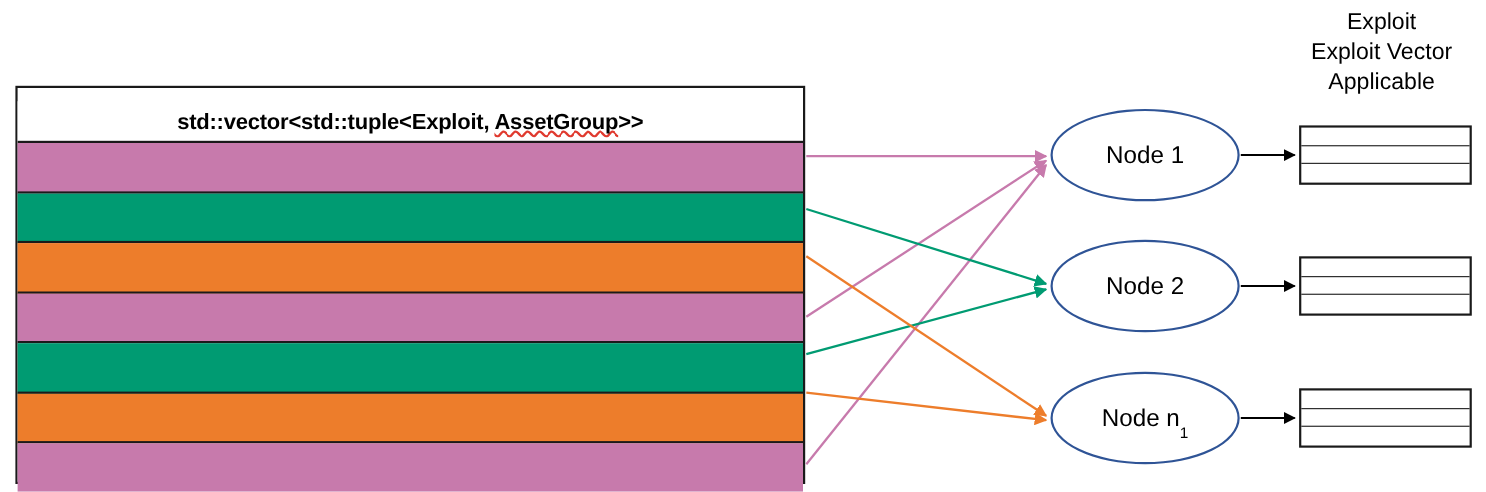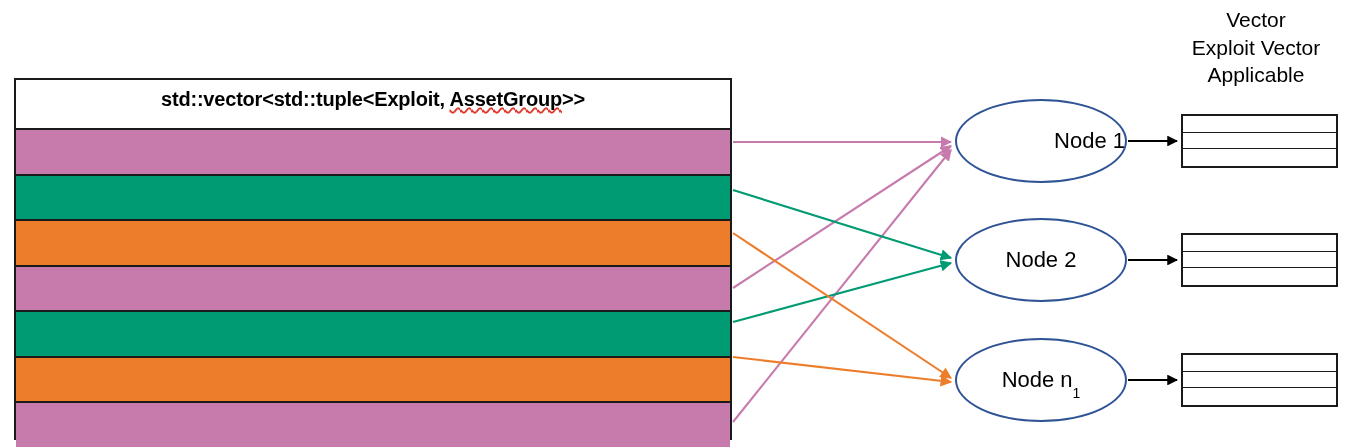--- a/index.html
+++ b/index.html
@@ -24,30 +24,31 @@
     position: absolute;
     left: 14px;
     top: 78px;
     width: 718px;
     height: 362px;
     border: 2.5px solid #1a1a1a;
     box-sizing: border-box;
     background: #ffffff;
   }
   #vector-header {
-    height: 50px;
+    height: 38px;
     line-height: 38px;
     text-align: center;
     font-weight: bold;
     font-size: 20px;
     letter-spacing: -0.2px;
     border-bottom: 2.5px solid #1a1a1a;
     box-sizing: border-box;
     white-space: nowrap;
     background: #ffffff;
+    margin-top: 12px;
   }
   .spell-err {
     text-decoration: underline wavy #e03a2f;
     text-decoration-skip-ink: none;
   }
   .vrow {
     box-sizing: border-box;
     border-bottom: 2.5px solid #1a1a1a;
     width: 100%;
   }
@@ -69,21 +70,21 @@
     color: #000000;
   }
   .node .sub {
     font-size: 14px;
     vertical-align: sub;
     line-height: 0;
     position: relative;
     top: 6px;
     left: 0px;
   }
-  #node-1 { left: 955px; top: 99px; justify-content: flex-end; }
+  #node-1 { left: 955px; top: 99px; }
   #node-2 { left: 955px; top: 218px; }
   #node-n1 { left: 955px; top: 338px; text-align: center; }
 
   
   #pae-label {
     position: absolute;
     left: 1166px;
     top: 6px;
     width: 180px;
     text-align: center;
@@ -176,21 +177,21 @@
     <span>Node 1</span>
   </div>
   <div class="node" id="node-2">
     <span>Node 2</span>
   </div>
   <div class="node" id="node-n1">
     <span><span>Node n</span><span class="sub">1</span></span>
   </div>
 
   <div id="pae-label">
-    <div>Vector</div>
+    <div>Exploit</div>
     <div>Exploit Vector</div>
     <div>Applicable</div>
   </div>
 
   <div class="out-table" id="out-1">
     <div class="orow"></div>
     <div class="orow"></div>
     <div class="orow"></div>
   </div>
   <div class="out-table" id="out-2">

